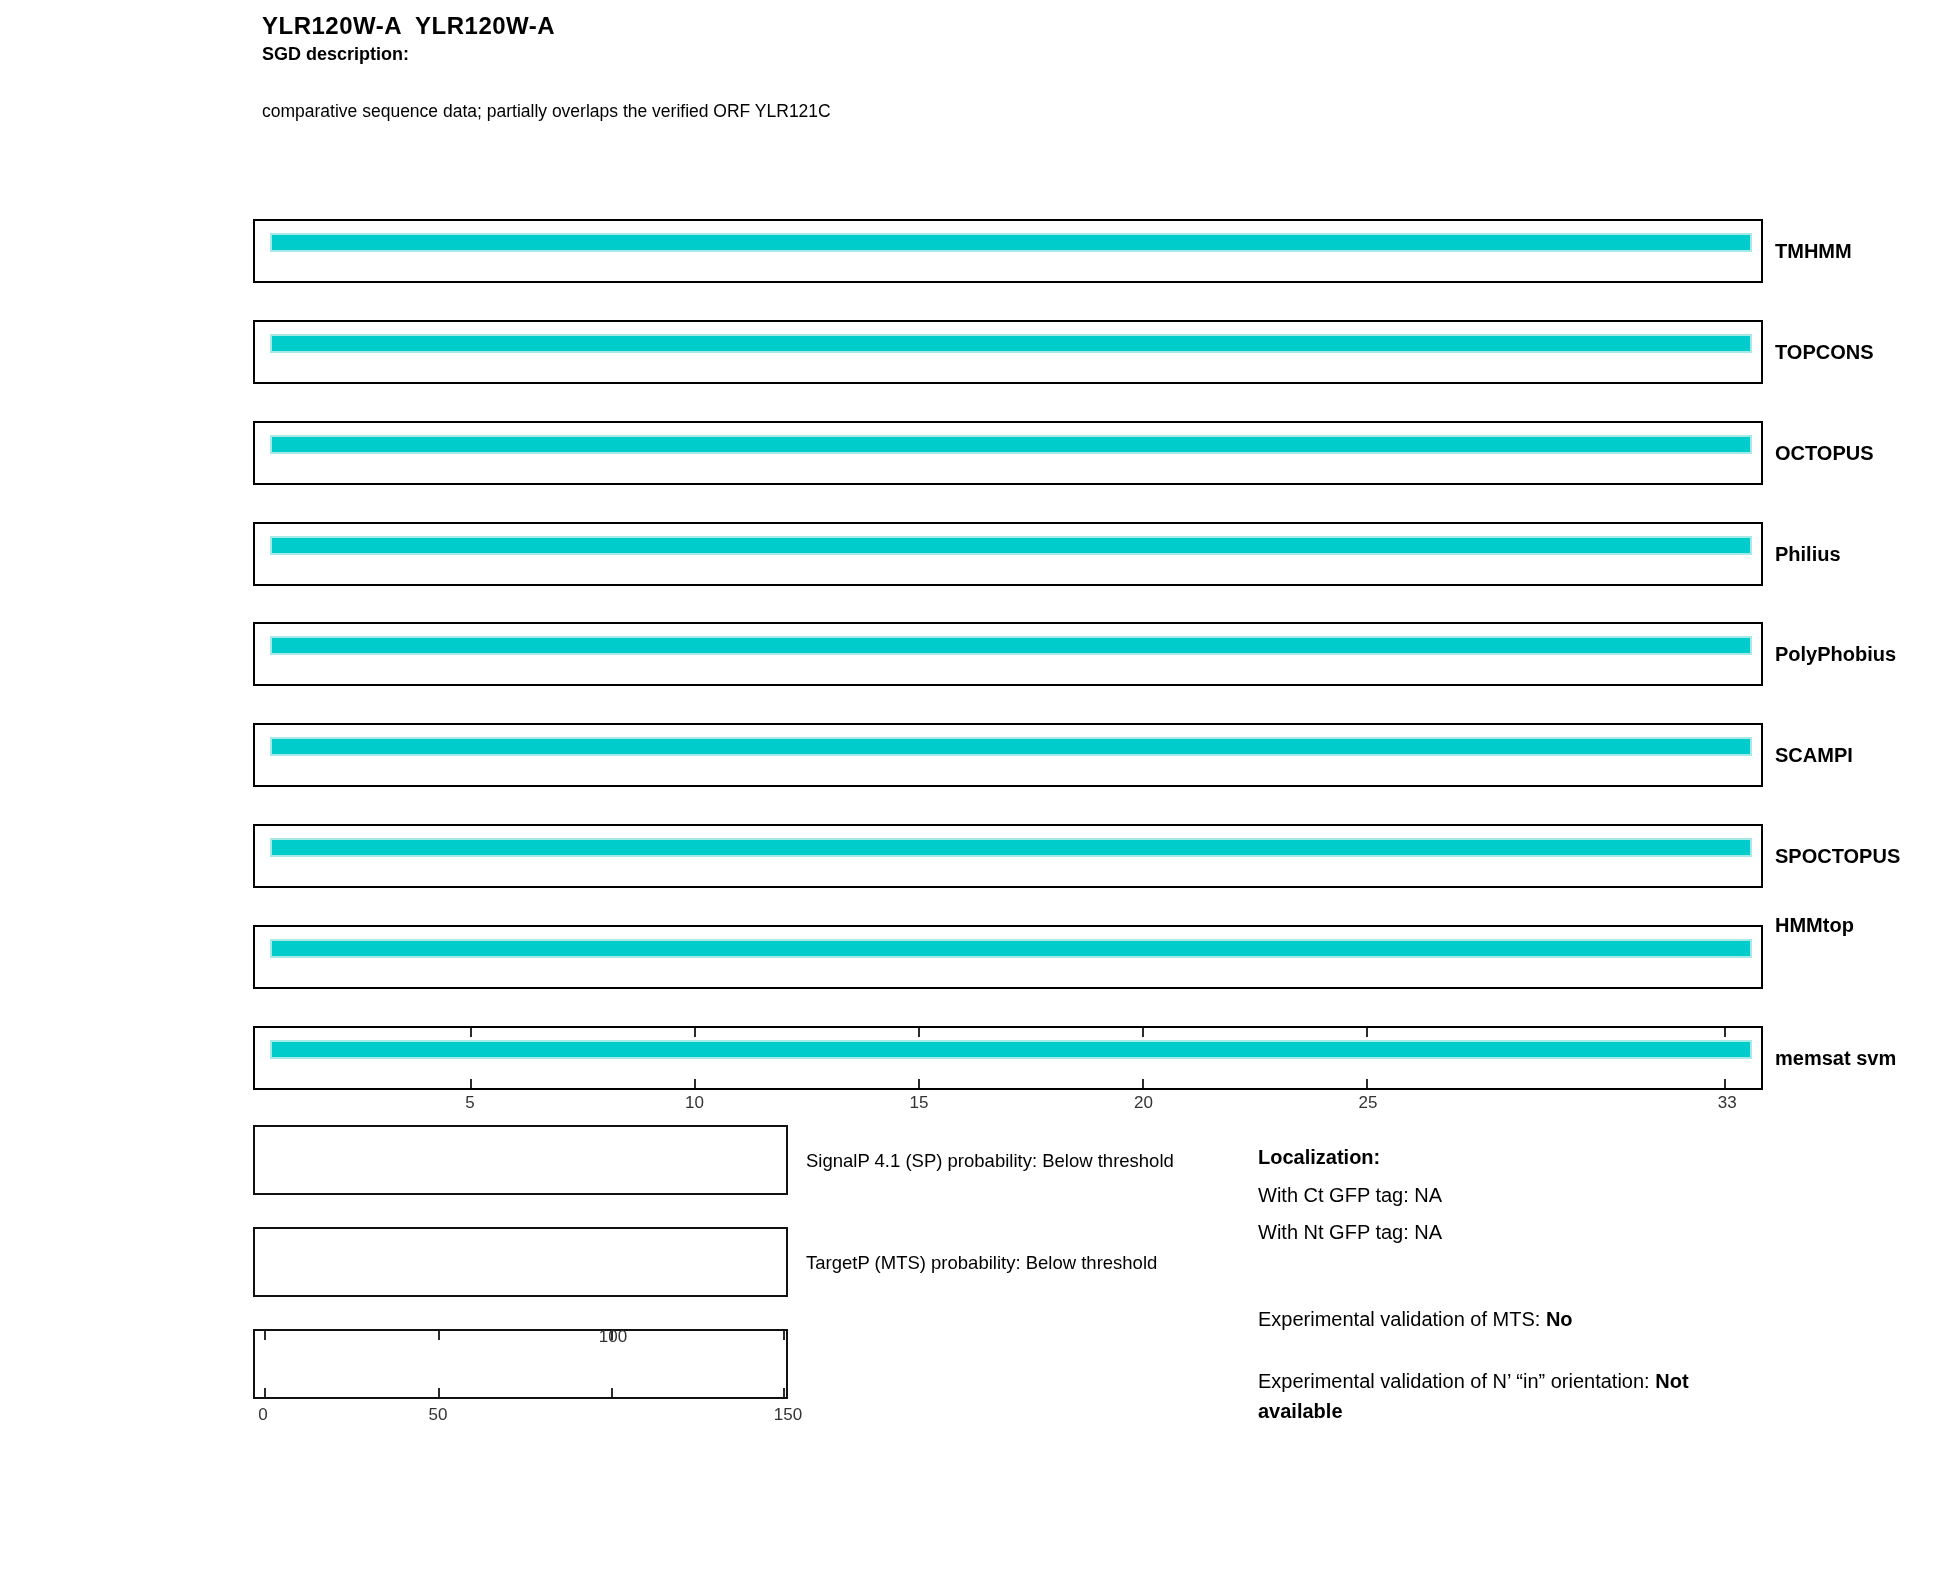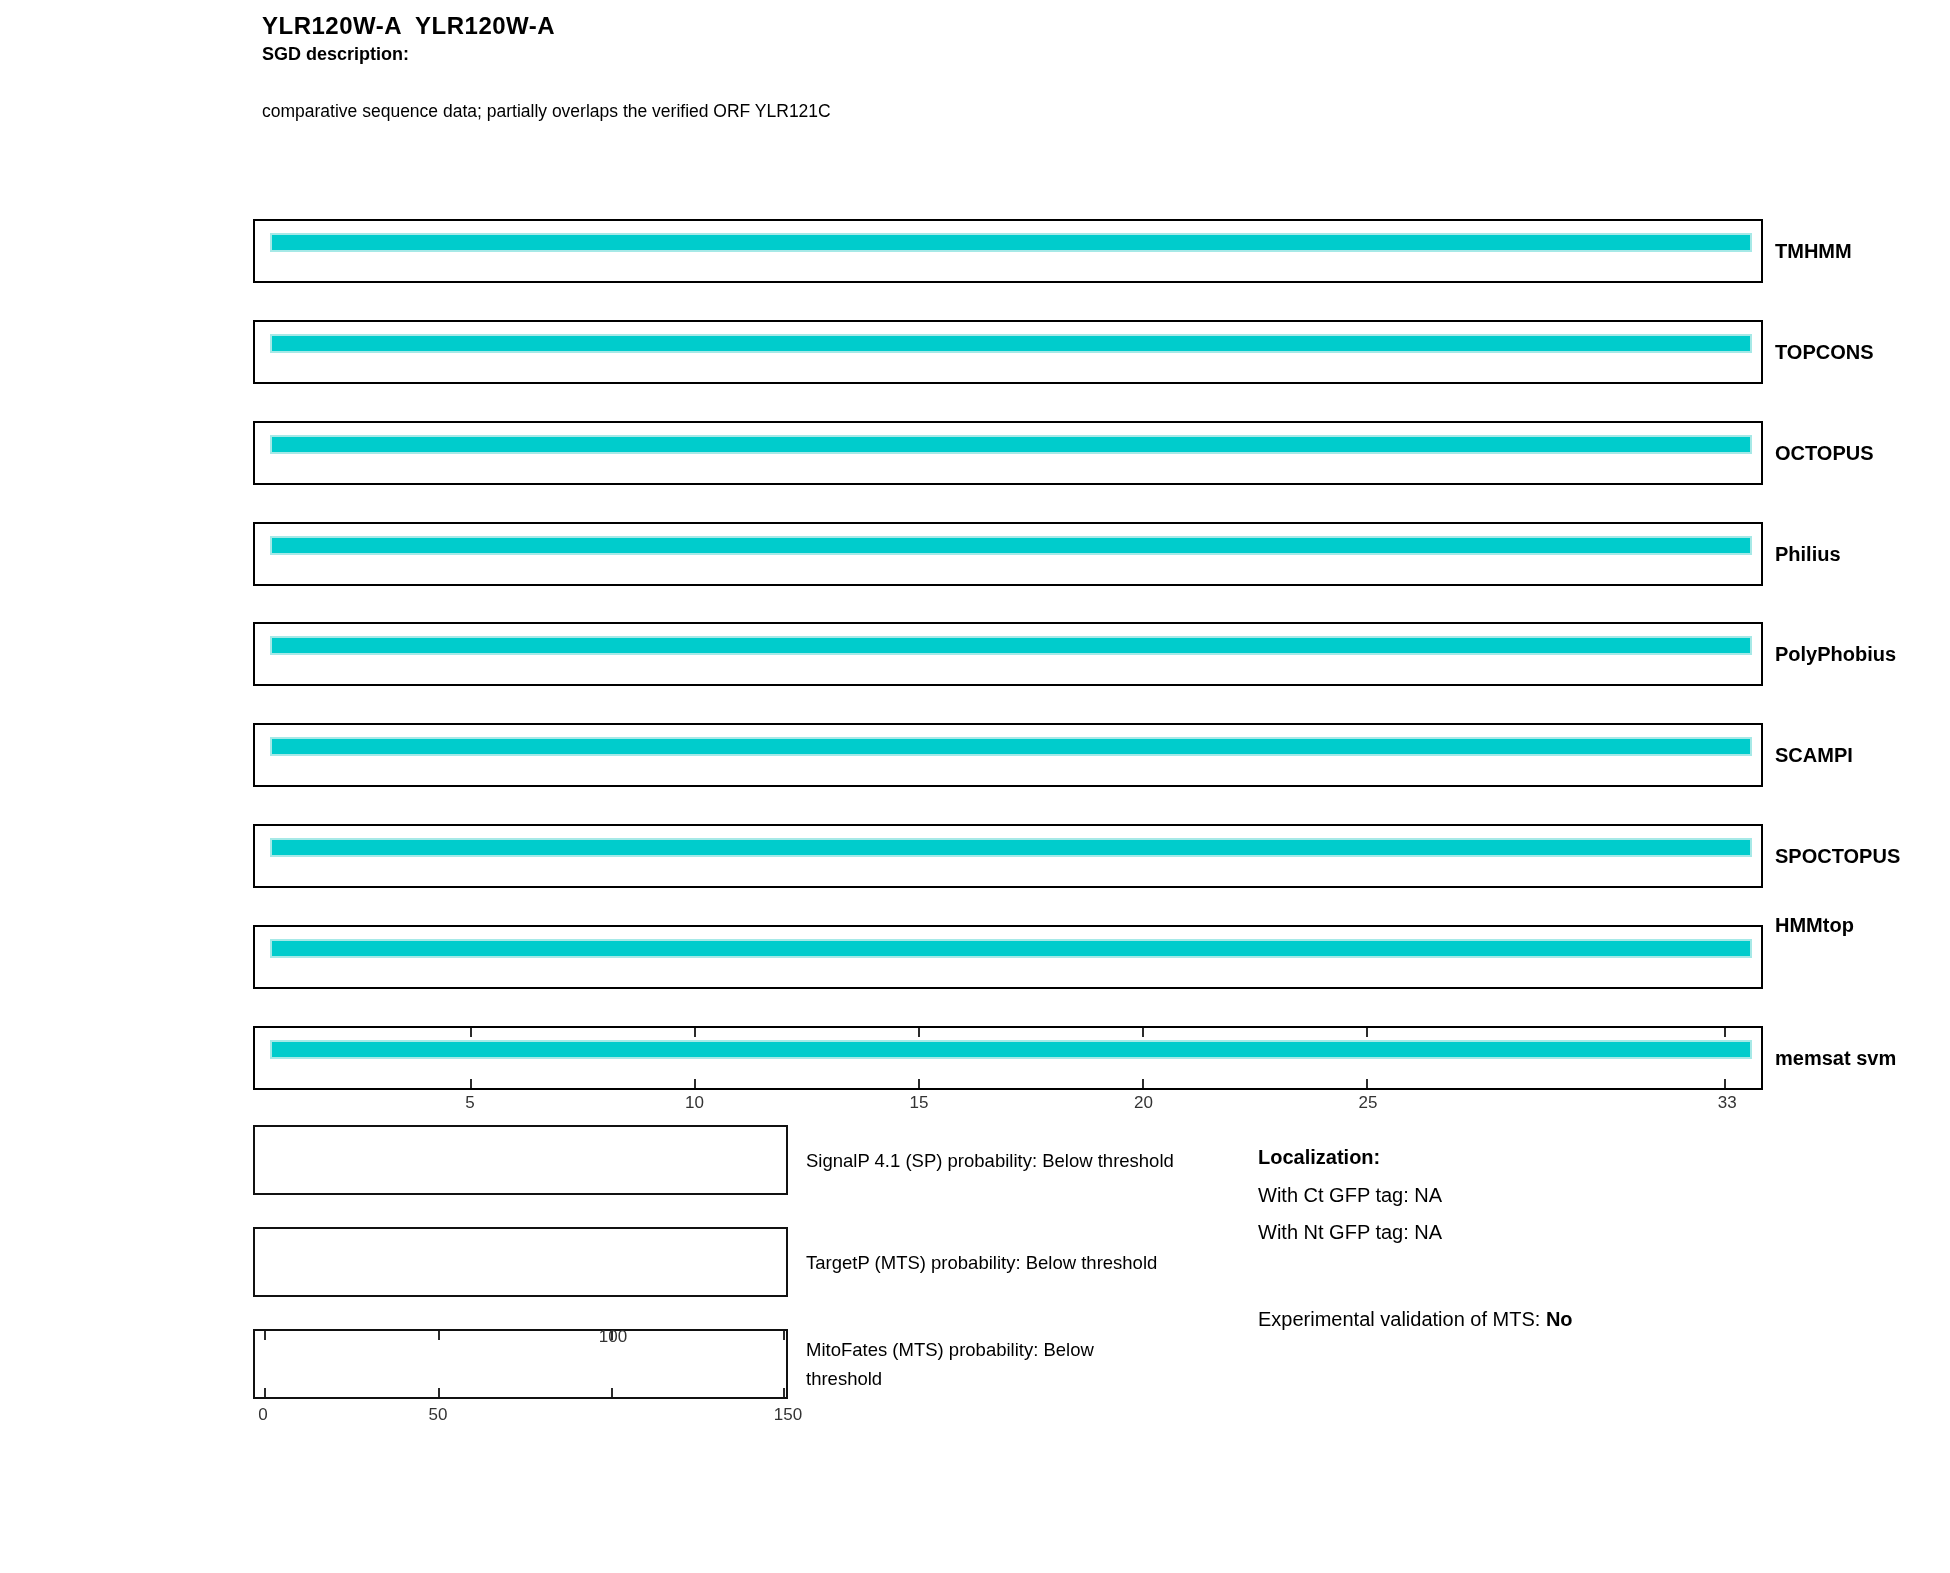--- a/index.html
+++ b/index.html
@@ -50,20 +50,21 @@
 
   <div id="page-title">YLR120W-A  YLR120W-A</div>
   <div id="sgd-label">SGD description:</div>
   <div class="desc-line" style="top:101px;">comparative sequence data; partially overlaps the verified ORF YLR121C</div>
 
 
   <div class="info-line b" style="left:1258px;top:1146px;">Localization:</div>
   <div class="info-line" style="left:1258px;top:1184px;">With Ct GFP tag: NA</div>
   <div class="info-line" style="left:1258px;top:1221px;">With Nt GFP tag: NA</div>
   <div class="info-line" style="left:1258px;top:1308px;"><span>Experimental validation of MTS: </span><span class="b">No</span></div>
+  <div class="info-wrap" style="left:1258px;top:1366px;"><span>Experimental validation of N’ “in” orientation: </span><span class="b">Not available</span></div>
 
 <div class="track-box" style="left: 253px; top: 219px; width: 1510px; height: 64px;">
       <div class="track-bar" style="left: 14.95px; top: 12px; width: 1481.7px; height: 19px; background: rgb(0, 204, 204);"></div>
     </div>
     <div class="track-label" style="left: 1775px; top: 251px;">TMHMM</div>
     <div class="track-box" style="left: 253px; top: 320px; width: 1510px; height: 64px;">
       <div class="track-bar" style="left: 14.95px; top: 12px; width: 1481.7px; height: 19px; background: rgb(0, 204, 204);"></div>
     </div>
     <div class="track-label" style="left: 1775px; top: 352px;">TOPCONS</div>
     <div class="track-box" style="left: 253px; top: 421px; width: 1510px; height: 64px;">
@@ -127,17 +128,13 @@
       <div class="tick" style="left: 34.5794%; bottom: 0px;"></div>
       <div class="tick" style="left: 67.2897%; top: 0px;"></div>
       <div class="tick" style="left: 67.2897%; bottom: 0px;"></div>
       <div class="tick" style="left: 99.6%; top: 0px;"></div>
       <div class="tick" style="left: 99.6%; bottom: 0px;"></div>
     </div>
     <div class="tick-label" style="left: 263px; top: 1405px;">0</div>
     <div class="tick-label" style="left: 438px; top: 1405px;">50</div>
     <div class="tick-label" style="left: 613px; top: 1327px;">100</div>
     <div class="tick-label" style="left: 788px; top: 1405px;">150</div>
-    <div class="prob-label" style="left: 806px; top: 1364px;">
-      <div>MitoFates (MTS) probability: Below</div>
-      <div>threshold</div>
-    </div>
   </div>
 
 </body></html>

